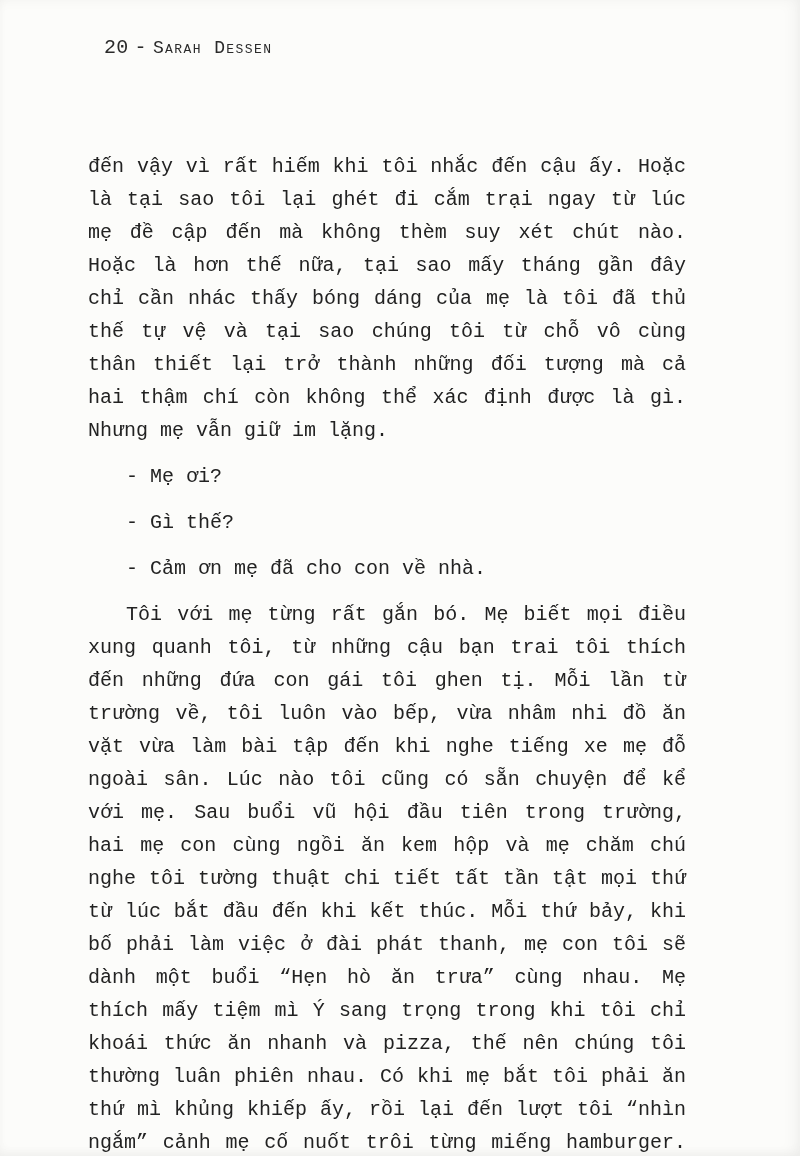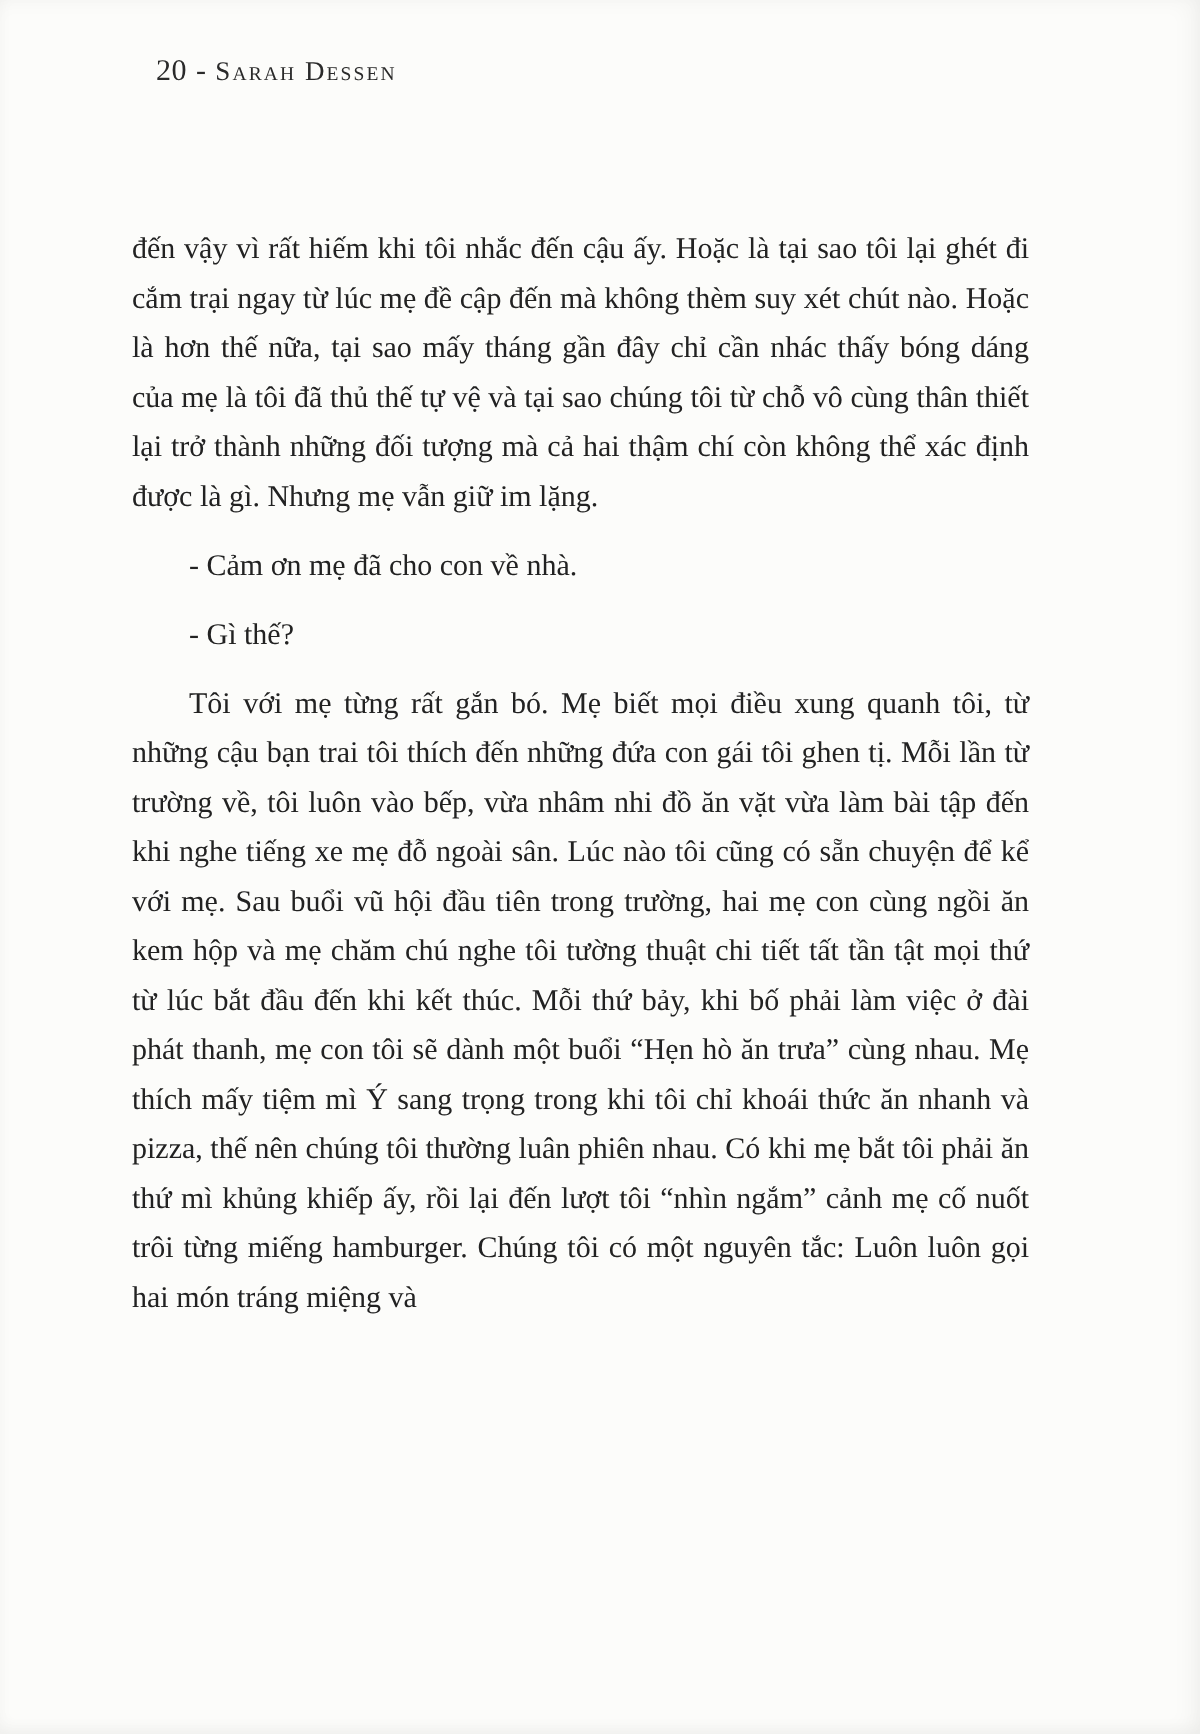--- a/index.html
+++ b/index.html
@@ -13,20 +13,21 @@
     font-family: "Liberation Serif", serif;
     color: #222222;
     overflow: hidden;
   }
   .page {
     position: relative;
     width: 800px;
     height: 1156px;
     background: #fcfcfa;
     box-shadow: inset -6px 0 14px rgba(0,0,0,0.04), inset 0 -4px 10px rgba(0,0,0,0.03);
+    font-family: Liberation Mono, monospace;
   }
   .running-header {
     position: absolute;
     top: 36px;
     left: 104px;
     font-size: 20px;
     color: #2a2a2a;
     letter-spacing: 0.3px;
   }
   .running-header .page-number {
@@ -65,18 +66,19 @@
 <body>
 
 <div class="page">
 
   <div class="running-header">
     <span class="page-number">20</span><span class="header-sep">-</span><span class="author-name">Sarah Dessen</span>
   </div>
 
   <div class="body-text">
     <p class="no-indent">đến vậy vì rất hiếm khi tôi nhắc đến cậu ấy. Hoặc là tại sao tôi lại ghét đi cắm trại ngay từ lúc mẹ đề cập đến mà không thèm suy xét chút nào. Hoặc là hơn thế nữa, tại sao mấy tháng gần đây chỉ cần nhác thấy bóng dáng của mẹ là tôi đã thủ thế tự vệ và tại sao chúng tôi từ chỗ vô cùng thân thiết lại trở thành những đối tượng mà cả hai thậm chí còn không thể xác định được là gì. Nhưng mẹ vẫn giữ im lặng.</p>
+    <p class="indent">- Mẹ ơi?</p>
+    <p class="indent">- Gì thế?</p>
     <p class="indent">- Cảm ơn mẹ đã cho con về nhà.</p>
-    <p class="indent">- Gì thế?</p>
     <p class="indent">Tôi với mẹ từng rất gắn bó. Mẹ biết mọi điều xung quanh tôi, từ những cậu bạn trai tôi thích đến những đứa con gái tôi ghen tị. Mỗi lần từ trường về, tôi luôn vào bếp, vừa nhâm nhi đồ ăn vặt vừa làm bài tập đến khi nghe tiếng xe mẹ đỗ ngoài sân. Lúc nào tôi cũng có sẵn chuyện để kể với mẹ. Sau buổi vũ hội đầu tiên trong trường, hai mẹ con cùng ngồi ăn kem hộp và mẹ chăm chú nghe tôi tường thuật chi tiết tất tần tật mọi thứ từ lúc bắt đầu đến khi kết thúc. Mỗi thứ bảy, khi bố phải làm việc ở đài phát thanh, mẹ con tôi sẽ dành một buổi “Hẹn hò ăn trưa” cùng nhau. Mẹ thích mấy tiệm mì Ý sang trọng trong khi tôi chỉ khoái thức ăn nhanh và pizza, thế nên chúng tôi thường luân phiên nhau. Có khi mẹ bắt tôi phải ăn thứ mì khủng khiếp ấy, rồi lại đến lượt tôi “nhìn ngắm” cảnh mẹ cố nuốt trôi từng miếng hamburger. Chúng tôi có một nguyên tắc: Luôn luôn gọi hai món tráng miệng và</p>
   </div>
 
 </div>
 
 </body></html>

